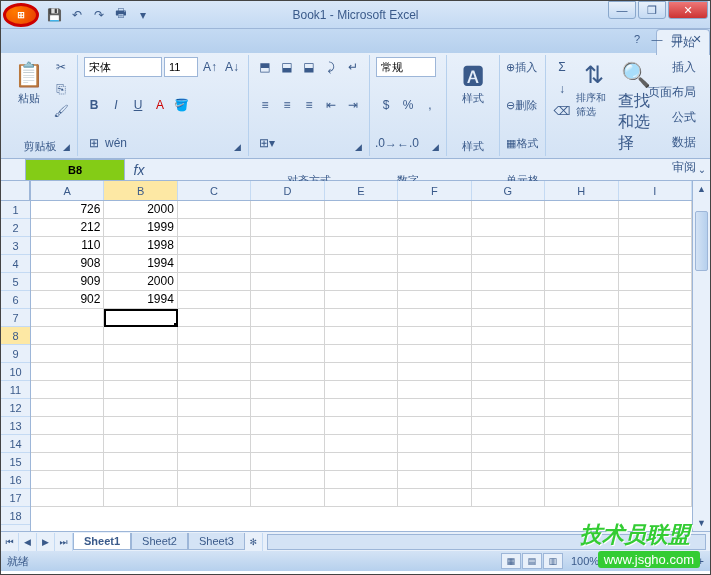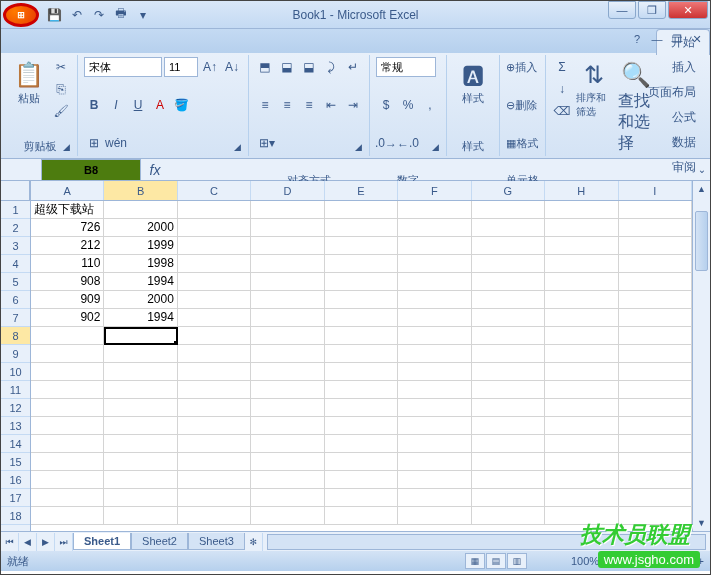--- a/index.html
+++ b/index.html
@@ -32,21 +32,21 @@
 .small-btns { display: flex; flex-direction: column; gap: 2px; }
 .sm-btn { width: 20px; height: 20px; display: flex; align-items: center; justify-content: center; font-size: 12px; color: #3a5a8a; cursor: pointer; border-radius: 2px; }
 .font-row { display: flex; gap: 2px; margin-bottom: 18px; align-items: flex-end; }
 .font-combo { height: 20px; font-size: 11px; border: 1px solid #9db6d8; background: #fff; padding: 0 4px; }
 .font-name { width: 78px; }
 .font-size { width: 34px; }
 .launcher { position: absolute; bottom: 2px; right: 2px; width: 12px; height: 12px; font-size: 9px; color: #3a5a8a; cursor: pointer; }
 
 
 .formula-bar { height: 22px; background: #e8f0fa; border-bottom: 1px solid #9db6d8; display: flex; align-items: center; }
-.name-box { width: 100px; height: 22px; background: #4d7c0f; border: 1px solid #9db6d8; margin: 0 4px 0 40px; font-size: 11px; padding: 0 4px; display: flex; align-items: center; justify-content: center; font-weight: bold; }
+.name-box { width: 100px; height: 22px; background: #84cc16; border: 1px solid #9db6d8; margin: 0 4px 0 24px; font-size: 11px; padding: 0 4px; display: flex; align-items: center; justify-content: center; font-weight: bold; }
 .fx-btn { width: 20px; font-size: 14px; font-style: italic; color: #3a5a8a; text-align: center; cursor: pointer; }
 .formula-input { flex: 1; height: 18px; border: none; background: transparent; font-size: 11px; padding: 0 4px; }
 .fbar-expand { width: 16px; text-align: center; color: #3a5a8a; cursor: pointer; font-size: 10px; }
 
 
 .grid-area { position: relative; height: 350px; display: flex; }
 .row-headers { width: 30px; background: #e8f0fa; border-right: 1px solid #9db6d8; }
 .corner { height: 20px; background: #e8f0fa; border-bottom: 1px solid #9db6d8; border-right: 1px solid #9db6d8; }
 .rh { height: 18px; border-bottom: 1px solid #c4daf3; font-size: 11px; color: #3a5a8a; text-align: center; line-height: 18px; cursor: pointer; }
 .rh.sel { background: #fde8a4; }
@@ -66,21 +66,21 @@
 
 
 .sheet-bar { height: 20px; background: #e8f0fa; border-top: 1px solid #9db6d8; display: flex; align-items: center; }
 .sheet-nav { display: flex; }
 .sheet-nav-btn { width: 18px; height: 18px; font-size: 9px; color: #3a5a8a; text-align: center; line-height: 18px; cursor: pointer; border-right: 1px solid #c4daf3; }
 .sheet-tab { padding: 2px 10px; font-size: 11px; color: #3a5a8a; background: #d4e3f5; border: 1px solid #9db6d8; border-top: none; cursor: pointer; text-align: center; }
 .sheet-tab.active { background: #fff; font-weight: bold; }
 .hscroll { flex: 1; margin: 0 4px; height: 16px; background: #d4e3f5; border: 1px solid #9db6d8; position: relative; }
 
 
-.status-bar { height: 20px; background: linear-gradient(#d4e3f5, #b6d0ed); display: flex; align-items: center; padding: 0 6px; font-size: 11px; color: #3a5a8a; gap: 36px; }
+.status-bar { height: 20px; background: linear-gradient(#d4e3f5, #b6d0ed); display: flex; align-items: center; padding: 0 6px; font-size: 11px; color: #3a5a8a; }
 .view-btns { margin-left: auto; display: flex; gap: 1px; }
 .view-btn { width: 20px; height: 16px; background: #e8f0fa; border: 1px solid #9db6d8; font-size: 9px; text-align: center; line-height: 14px; cursor: pointer; }
 .zoom { margin-left: 8px; display: flex; align-items: center; gap: 4px; }
 .zoom-slider { width: 80px; height: 4px; background: #9db6d8; position: relative; }
 .zoom-thumb { position: absolute; left: 38px; top: -4px; width: 6px; height: 12px; background: #e8f0fa; border: 1px solid #3a5a8a; }
 
 .watermark { position: absolute; right: 20px; bottom: 24px; font-size: 22px; font-weight: bold; font-style: italic; color: #3c3; pointer-events: none; text-shadow: 1px 1px #fff; }
 .watermark-url { position: absolute; right: 10px; bottom: 6px; font-size: 13px; color: #fff; background: #3c3; padding: 1px 6px; border-radius: 3px; pointer-events: none; }
 </style>
 </head>
@@ -288,31 +288,20 @@
         <div class="ch">C</div>
         <div class="ch">D</div>
         <div class="ch">E</div>
         <div class="ch">F</div>
         <div class="ch">G</div>
         <div class="ch">H</div>
         <div class="ch">I</div>
       </div>
     <div class="cells" id="cells">
         <div class="row">
-          <div class="cell text">超级下载站</div>
-          <div class="cell"></div>
-          <div class="cell"></div>
-          <div class="cell"></div>
-          <div class="cell"></div>
-          <div class="cell"></div>
-          <div class="cell"></div>
-          <div class="cell"></div>
-          <div class="cell"></div>
-        </div>
-        <div class="row">
           <div class="cell">726</div>
           <div class="cell">2000</div>
           <div class="cell"></div>
           <div class="cell"></div>
           <div class="cell"></div>
           <div class="cell"></div>
           <div class="cell"></div>
           <div class="cell"></div>
           <div class="cell"></div>
         </div>

